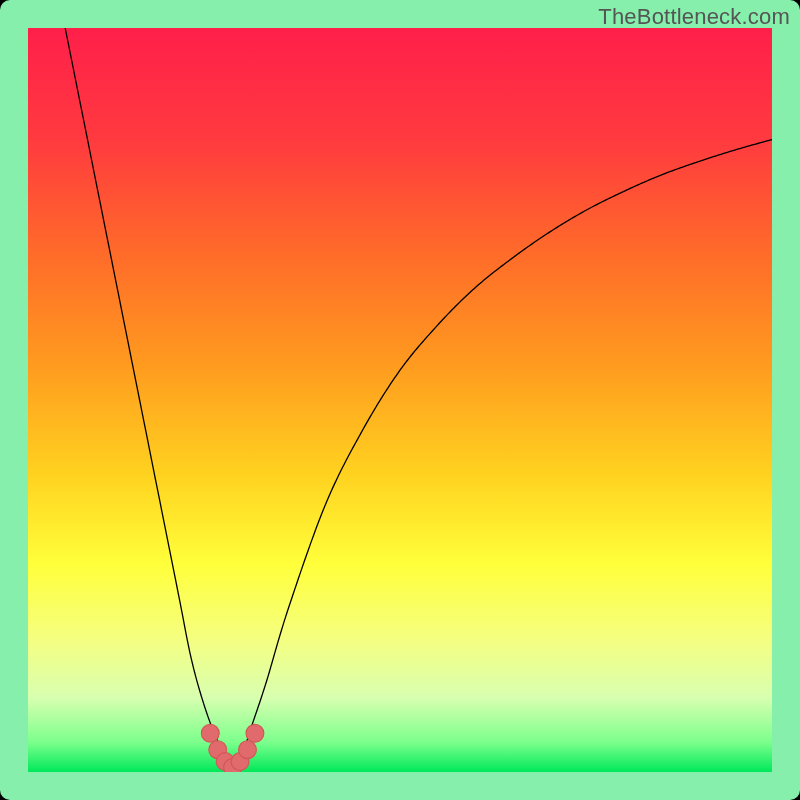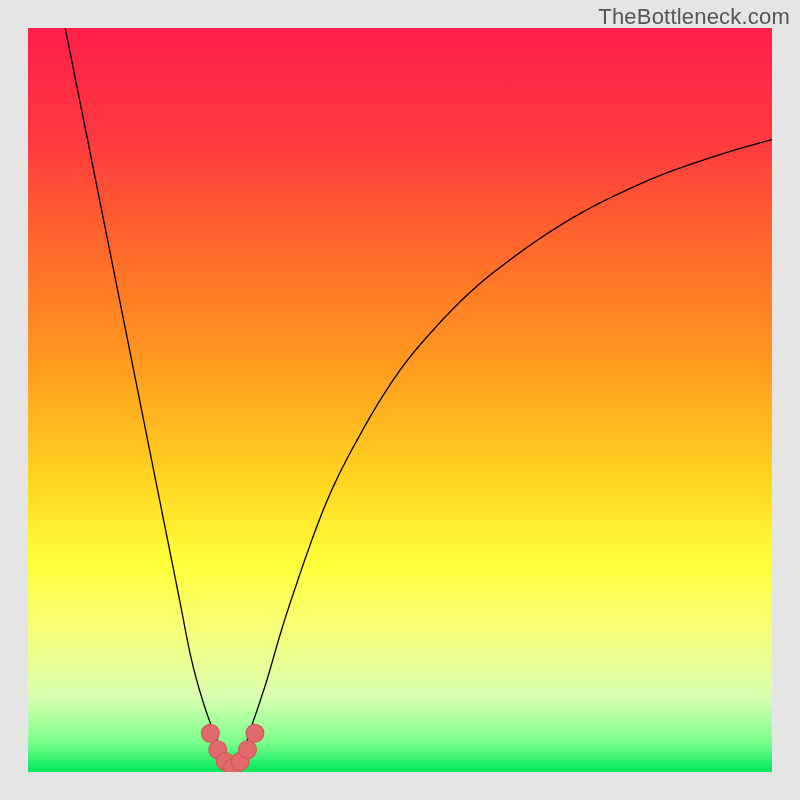--- a/index.html
+++ b/index.html
@@ -8,21 +8,22 @@
     width: 800px;
     height: 800px;
     overflow: hidden;
     font-family: Arial, Helvetica, sans-serif;
     background: #000;
   }
   .frame {
     position: relative;
     width: 800px;
     height: 800px;
-    background: #e5e5e5;
+    background: #86efac;
+    border-radius: 10px;
   }
   .attribution {
     position: absolute;
     top: 4px;
     right: 10px;
     font-size: 22px;
     font-weight: 400;
     color: #555;
     letter-spacing: 0.2px;
     z-index: 5;

